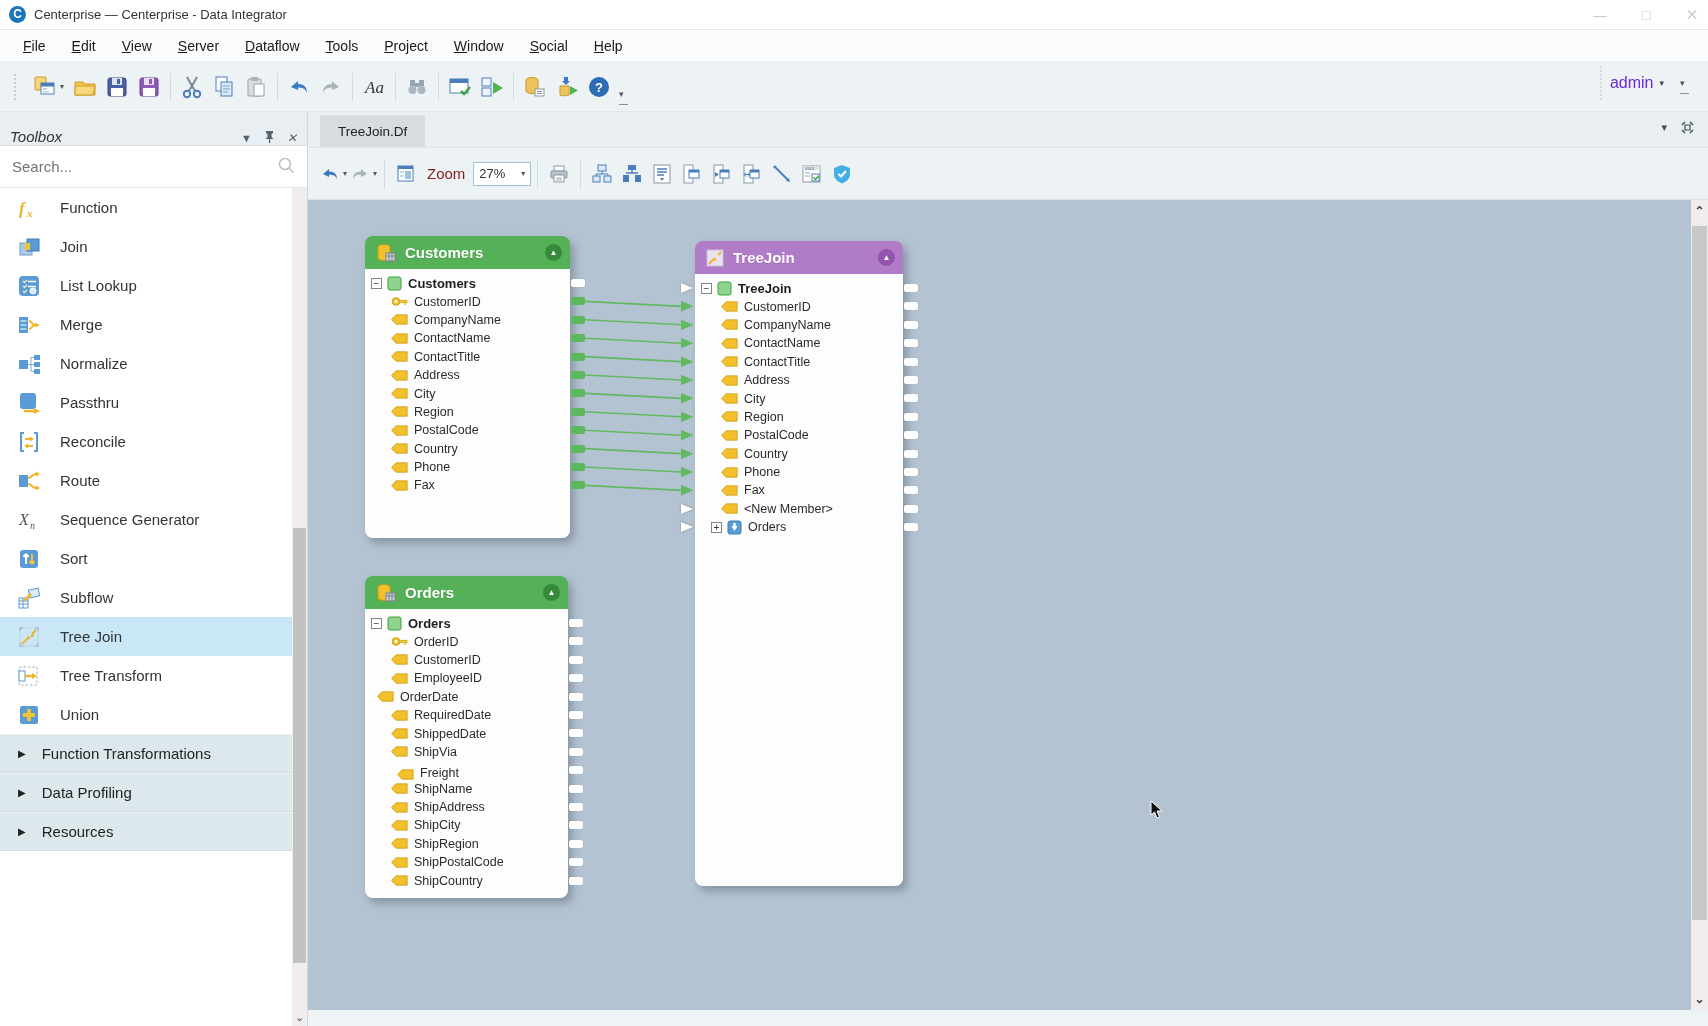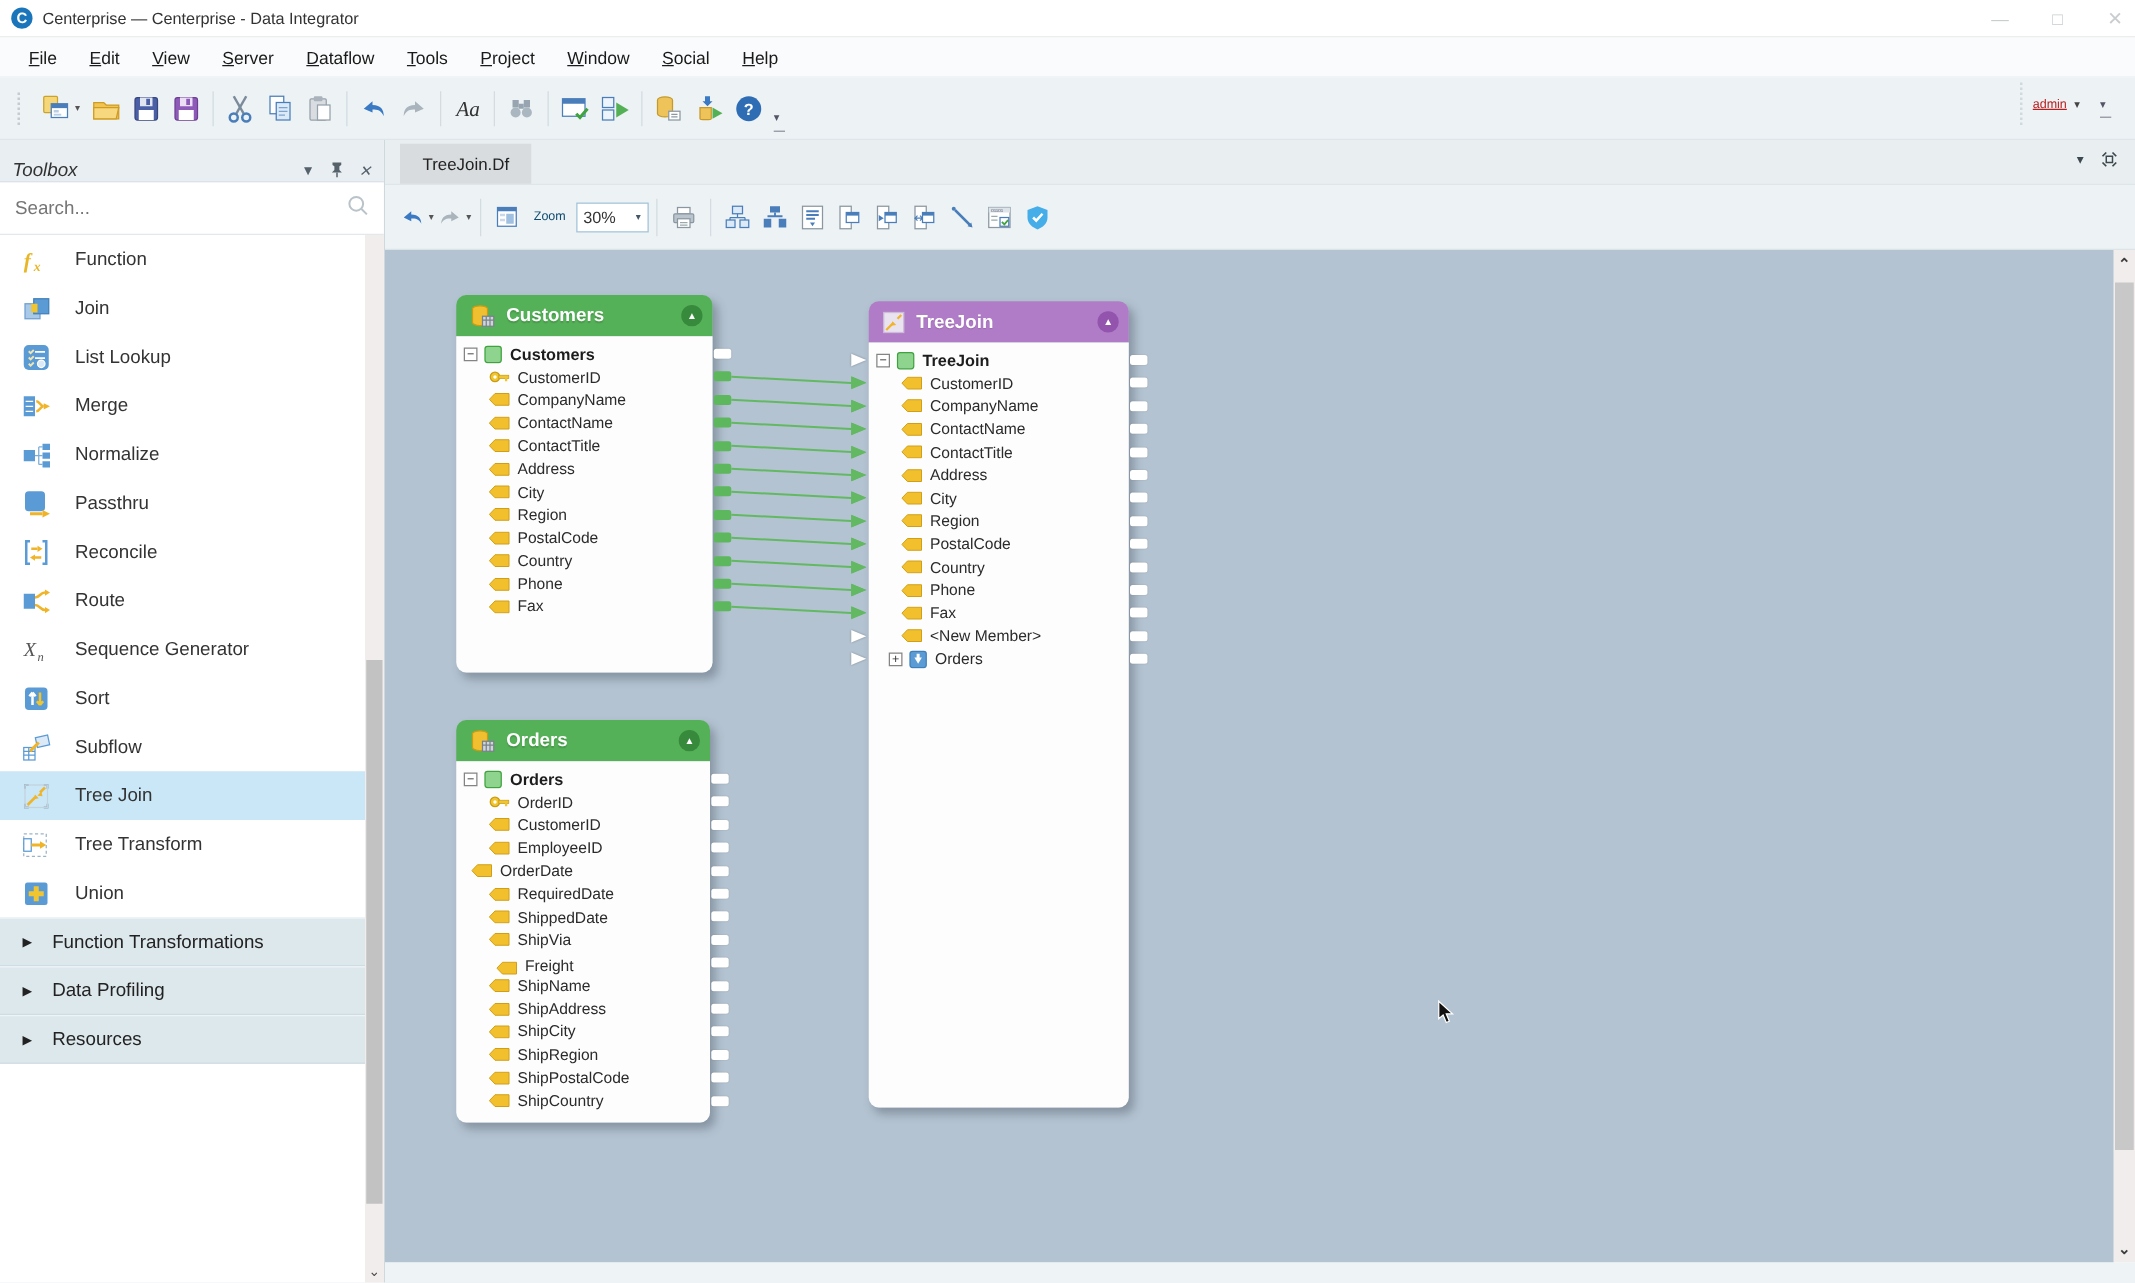--- a/index.html
+++ b/index.html
@@ -14,21 +14,21 @@
   .menu-item u { text-decoration:underline; }
   .toolbar { position:absolute; left:0; top:62px; width:1708px; height:50px; background:#edf2f5; display:flex; align-items:center; padding-left:14px; border-bottom:1px solid #dfe6ea; }
   .tb-grip { width:5px; height:26px; border-left:2px dotted #c3ccd2; margin-right:8px; }
   .tb-btn { width:32px; height:34px; display:flex; align-items:center; justify-content:center; border-radius:3px; position:relative; }
   .tb-btn.drop { width:42px; }
   .tb-caret { font-size:8px; color:#555; margin-left:2px; }
   .tb-sep { width:1px; height:28px; background:#d4dce1; margin:0 5px; }
   .tb-overflow { font-size:9px; color:#556; margin-left:4px; align-self:flex-end; padding-bottom:2px; letter-spacing:-1px; }
   .admin-box { position:absolute; right:20px; top:66px; display:flex; align-items:center; gap:6px; }
   .admin-grip { width:4px; height:34px; border-left:2px dotted #d2d9de; }
-  .admin-label { font-size:10px; color:#b91c1c;text-decoration:underline; }
+  .admin-label { font-size:16px; color:#6d28d9; }
   .admin-caret { font-size:9px; color:#444; }
   .content { position:absolute; left:0; top:112px; width:1708px; height:914px; }
   
   .toolbox { position:absolute; left:0; top:0; width:308px; height:914px; background:#fff; border-right:1px solid #cfd8dd; }
   .toolbox-header { height:34px; background:#e8eef1; display:flex; align-items:flex-end; padding:0 10px; border-bottom:1px solid #d8e0e5;font-style:italic; }
   .toolbox-title { font-size:15px; color:#333; flex:1; }
   .toolbox-hicons { display:flex; gap:12px; align-items:center; color:#55616b; font-size:11px; }
   .search-row { height:42px; background:#fff; border-bottom:1px solid #e4e8ea; display:flex; align-items:center; padding:0 12px; }
   .search-input { border:none; outline:none; flex:1; font-size:15px; color:#444; background:transparent; font-family:"Liberation Sans",sans-serif; }
   .tb-list { position:absolute; left:0; top:76px; width:293px; }
@@ -43,21 +43,21 @@
   .tb-thumb { position:absolute; left:1px; width:13px; background:#c2c2c2; }
   .tb-scroll-down { position:absolute; left:0; bottom:2px; width:15px; text-align:center; color:#444; font-size:11px; }
   
   .main { position:absolute; left:308px; top:0; width:1400px; height:914px; }
   .tabstrip { height:36px; background:#e9eff1; display:flex; align-items:flex-end; position:relative; border-bottom:1px solid #dfe6e9; }
   .doc-tab { height:32px; margin-left:12px; padding:0 18px; background:#d8dcde; display:flex; align-items:center; font-size:13.5px; color:#222; }
   .tab-icons { position:absolute; right:14px; top:9px; display:flex; gap:14px; color:#3c4850; font-size:11px; }
   .canvas-toolbar { height:52px; background:#edf2f5; display:flex; align-items:center; padding-left:10px; border-bottom:1px solid #dde4e8; }
   .cv-btn { height:34px; min-width:30px; display:flex; align-items:center; justify-content:center; }
   .cv-sep { width:1px; height:30px; background:#d4dce1; margin:0 6px; }
-  .zoom-label { font-size:10px; color:#0c4a6e; margin:0 8px 0 6px; }
+  .zoom-label { font-size:15px; color:#7f1d1d; margin:0 8px 0 6px; }
   .zoom-combo { width:58px; height:24px; background:#fff; border:1px solid #9fc0d8; display:flex; align-items:center; justify-content:space-between; padding:0 5px; font-size:13px; color:#333; }
   .zoom-combo .caret { font-size:8px; color:#456; }
   .canvas { position:absolute; left:0; top:88px; width:1383px; height:810px; background:#b4c3d1; overflow:hidden; }
   .canvas-vscroll { position:absolute; right:0; top:88px; width:17px; height:810px; background:#f1edec; }
   .cv-thumb { position:absolute; left:1px; width:15px; background:#c8c8c8; }
   .cv-arrow { position:absolute; left:0; width:17px; text-align:center; color:#3c3c3c; font-size:12px; font-weight:bold; }
   .bottom-strip { position:absolute; left:0; top:898px; width:1400px; height:16px; background:#eef3f6; }
   
   .node { position:absolute; }
   .node-shadow { box-shadow:4px 5px 8px rgba(50,60,75,.35); border-radius:8px; }
@@ -445,21 +445,21 @@
           <svg width="22" height="22" viewBox="0 0 22 22">
             <rect x="3" y="3" width="15" height="15" fill="#fff" stroke="#4a7ebb"></rect>
             <rect x="3" y="3" width="15" height="3" fill="#4a7ebb"></rect>
             <rect x="10" y="8" width="6" height="8" fill="#9fc0e0"></rect>
             <rect x="5" y="8" width="4" height="2" fill="#c9d9ea"></rect>
             <rect x="5" y="12" width="4" height="2" fill="#c9d9ea"></rect>
           </svg>
         </div>
         <span class="zoom-label">Zoom</span>
         <div class="zoom-combo">
-          <span>30%</span>
+          <span>27%</span>
           <span class="caret">▾</span>
         </div>
         <div class="cv-sep"></div>
         <div class="cv-btn">
           <svg width="22" height="22" viewBox="0 0 22 22">
             <rect x="6" y="3" width="10" height="5" fill="#fff" stroke="#8a97a1"></rect>
             <rect x="3" y="8" width="16" height="7" rx="1" fill="#b9c4cc" stroke="#8a97a1"></rect>
             <rect x="6" y="12" width="10" height="7" fill="#fff" stroke="#8a97a1"></rect>
             <line x1="8" y1="15" x2="14" y2="15" stroke="#9aa"></line>
             <line x1="8" y1="17" x2="14" y2="17" stroke="#9aa"></line>

